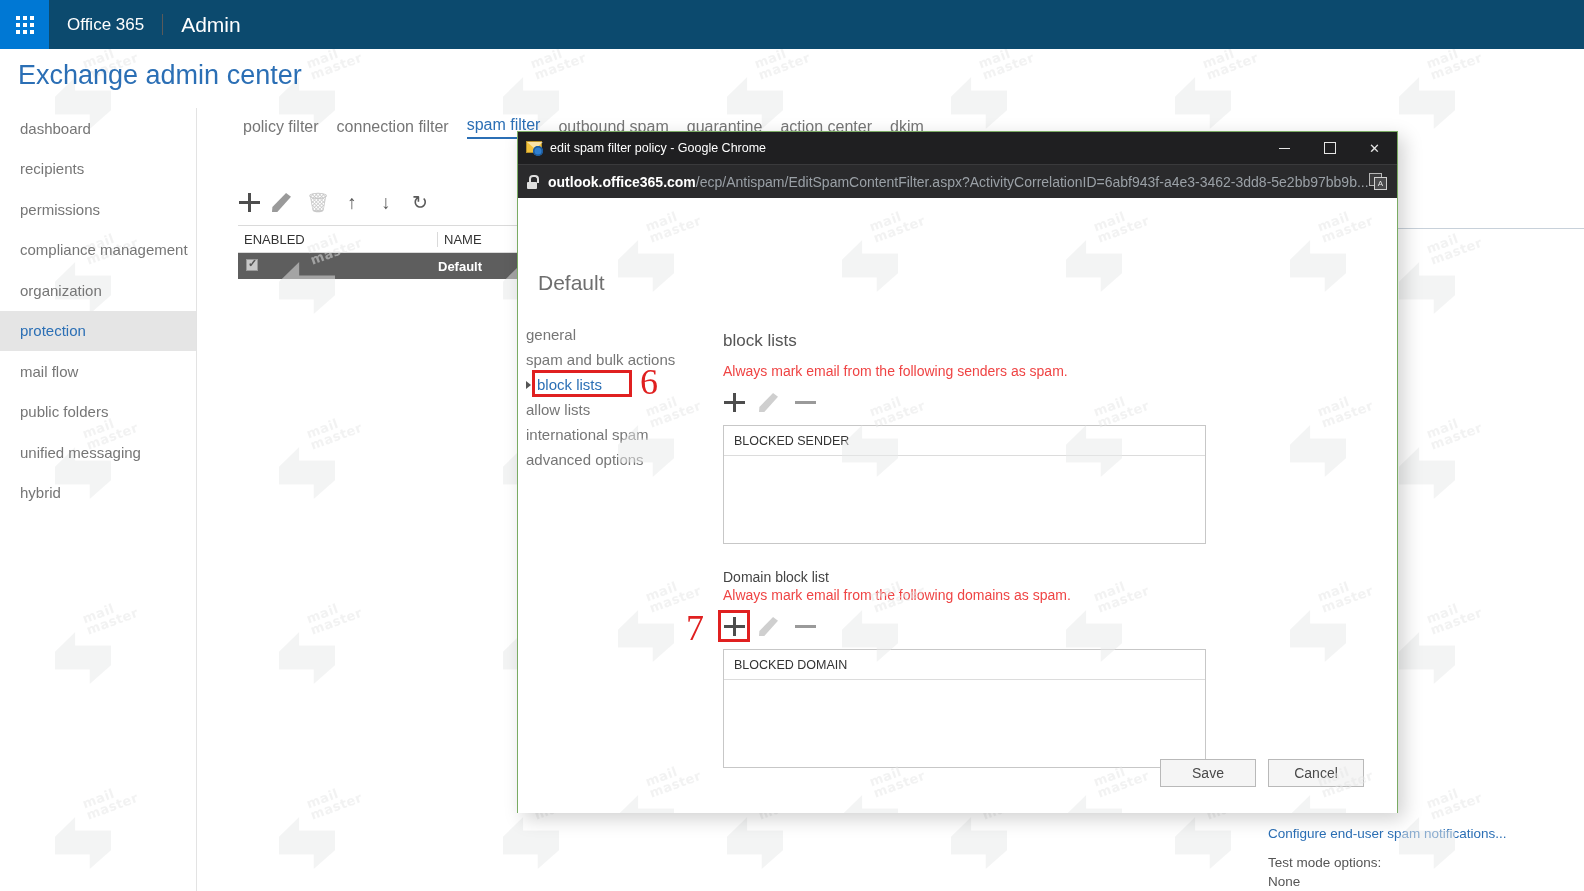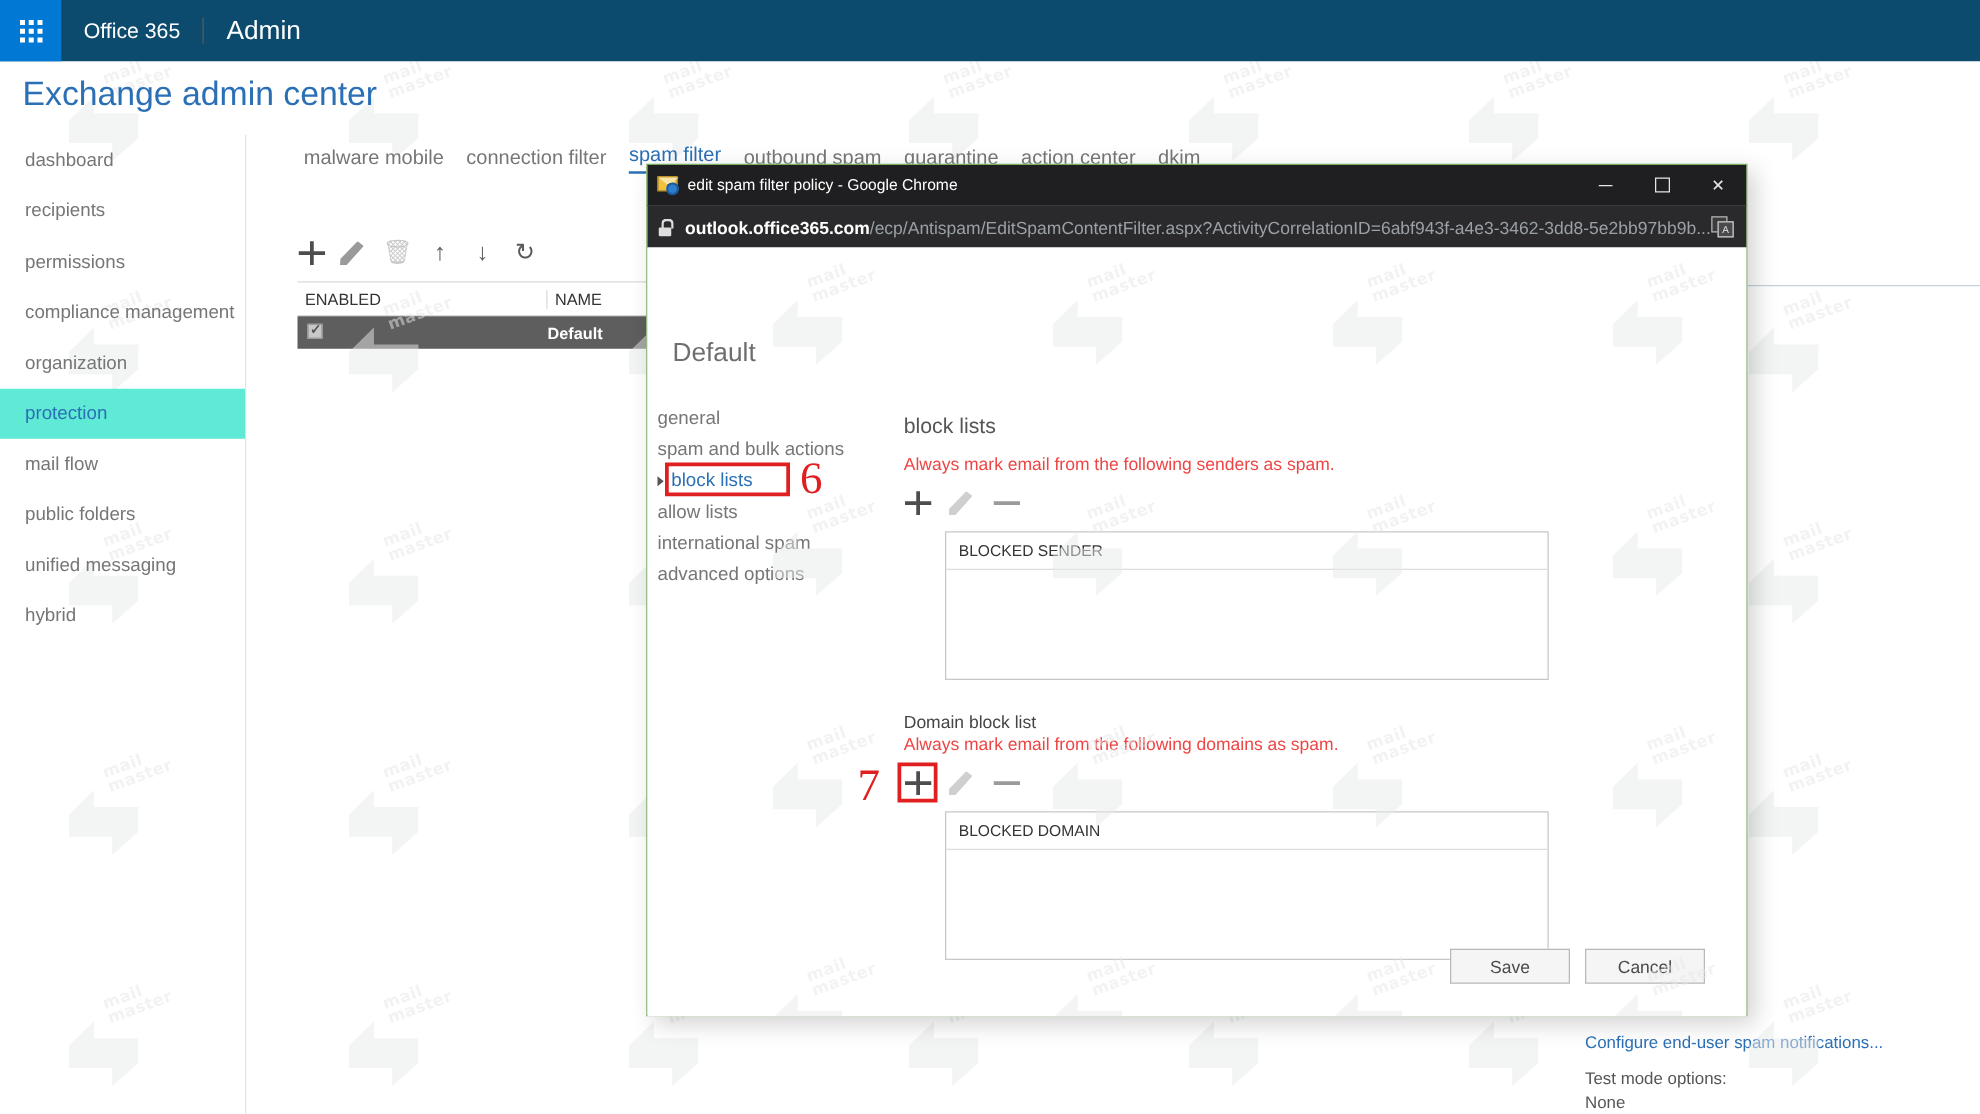--- a/index.html
+++ b/index.html
@@ -63,21 +63,21 @@
   
   .leftnav{
     position:absolute; left:0; top:108px; width:197px; height:783px;
     border-right:1px solid #e3e3e3; z-index:5; background:transparent;
   }
   .nav-item{
     height:40.5px; display:flex; align-items:center;
     padding-left:20px; font-size:15px; color:#767676; cursor:pointer;
     white-space:nowrap;
   }
-  .nav-item.selected{ background:#5eead4; color:#2b6fb5; }
+  .nav-item.selected{ background:#e5e5e5; color:#2b6fb5; }
 
   
   .tabs{
     position:absolute; left:243px; top:116px; z-index:5;
     display:flex; align-items:flex-end; gap:18px; white-space:nowrap;
   }
   .tab{ font-size:16px; color:#767676; cursor:pointer; padding-bottom:3px; }
   .tab.active{ color:#2b6fb5; border-bottom:2px solid #2b6fb5; }
 
   
@@ -234,21 +234,21 @@
   }
 
   .pane{ position:absolute; left:205px; top:133px; width:600px; }
   .pane h2{
     margin:0 0 11px 0; font-size:17px; font-weight:400; color:#555;
   }
   .lbl{ font-size:14px; color:#444; line-height:18px; }
   .sub{ font-size:14px; color:#ef4444; line-height:18px; margin-bottom:10px; }
   .mini-tb{ display:flex; align-items:center; gap:12px; height:26px; margin-bottom:9px; }
   .listbox{
-    width:483px; border:1px solid #c7c7c7; background:#fff;margin-left:33px;
+    width:483px; border:1px solid #c7c7c7; background:#fff;
   }
   .listbox .lhead{
     height:30px; line-height:30px; padding-left:10px;
     font-size:12.5px; color:#333; border-bottom:1px solid #dcdcdc;
   }
   .listbox .lbody{ height:87px; }
 
   .dlg-footer{
     position:absolute; left:0; right:0; bottom:26px; display:flex;
     justify-content:flex-end; gap:12px; padding-right:33px;
@@ -488,21 +488,21 @@
     </div>
     <div class="nav-item">
       <span>unified messaging</span>
     </div>
     <div class="nav-item">
       <span>hybrid</span>
     </div>
   </div>
 
 <div class="tabs" id="tabbar">
-    <div class="tab">malware mobile</div>
+    <div class="tab">policy filter</div>
     <div class="tab">connection filter</div>
     <div class="tab active">spam filter</div>
     <div class="tab">outbound spam</div>
     <div class="tab">quarantine</div>
     <div class="tab">action center</div>
     <div class="tab">dkim</div>
   </div>
 
 <div class="bg-toolbar">
   <div class="tb-ico ico-plus"></div>

